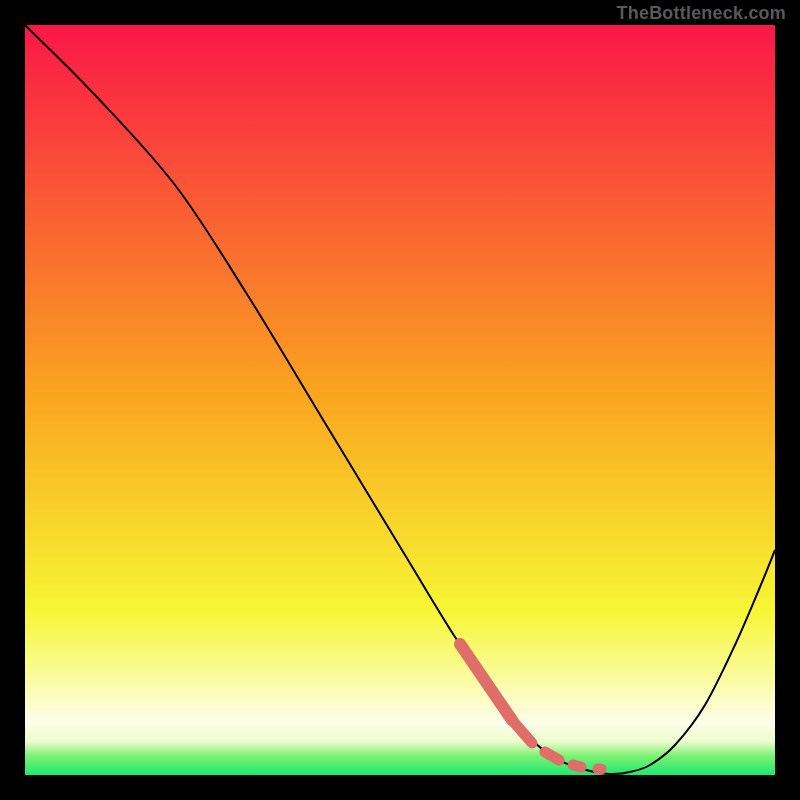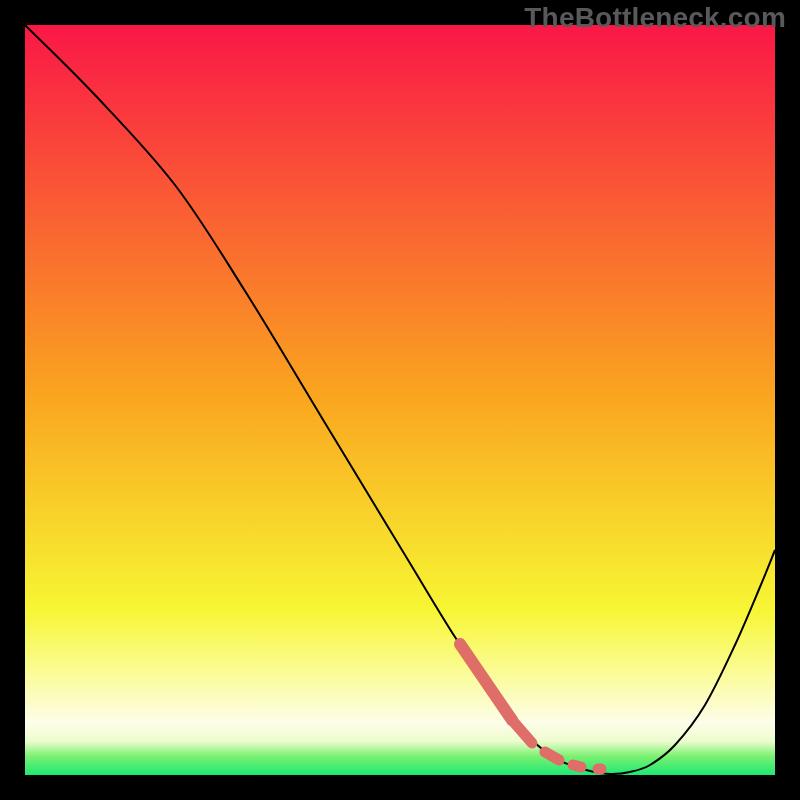--- a/index.html
+++ b/index.html
@@ -16,21 +16,21 @@
     top: 25px;
     width: 750px;
     height: 750px;
   }
   .watermark {
     position: absolute;
     top: 4px;
     right: 14px;
     color: #58595b;
     font-family: Arial, Helvetica, sans-serif;
-    font-size: 28px;
+    font-size: 18px;
     font-weight: bold;
     letter-spacing: 0.2px;
     line-height: 1;
   }
   svg { display: block; }
 </style>
 </head>
 <body>
 
 <div class="plot-container">

